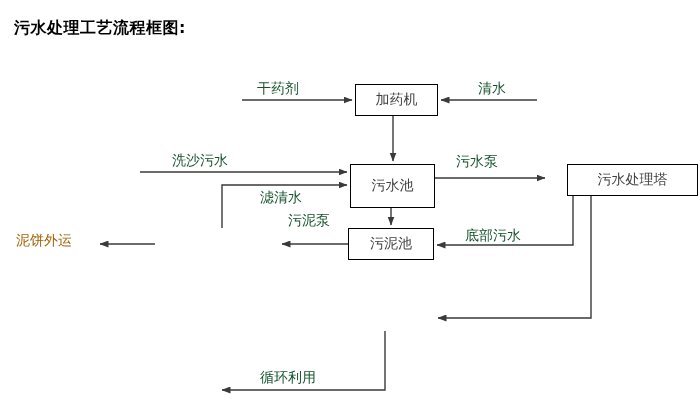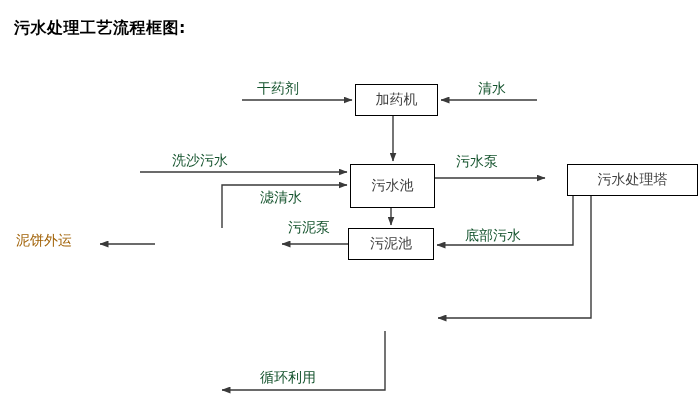--- a/index.html
+++ b/index.html
@@ -129,21 +129,21 @@
   <div class="edge-label" style="left:257px; top:80px;">干药剂</div>
 
   <div class="edge-label" style="left:478px; top:80px;">清水</div>
 
   <div class="edge-label" style="left:172px; top:152px;">洗沙污水</div>
 
   <div class="edge-label" style="left:260px; top:189px;">滤清水</div>
 
   <div class="edge-label" style="left:456px; top:153px;">污水泵</div>
 
-  <div class="edge-label" style="left:288px; top:219px;text-align:center;">污泥泵</div>
+  <div class="edge-label" style="left:288px; top:212px;text-align:center;">污泥泵</div>
 
   <div class="edge-label" style="left:465px; top:227px;">底部污水</div>
 
   <div class="free-label" style="left:16px; top:232px;">泥饼外运</div>
 
   <div class="edge-label" style="left:260px; top:369px;">循环利用</div>
 
 </div>
 
 </body></html>

